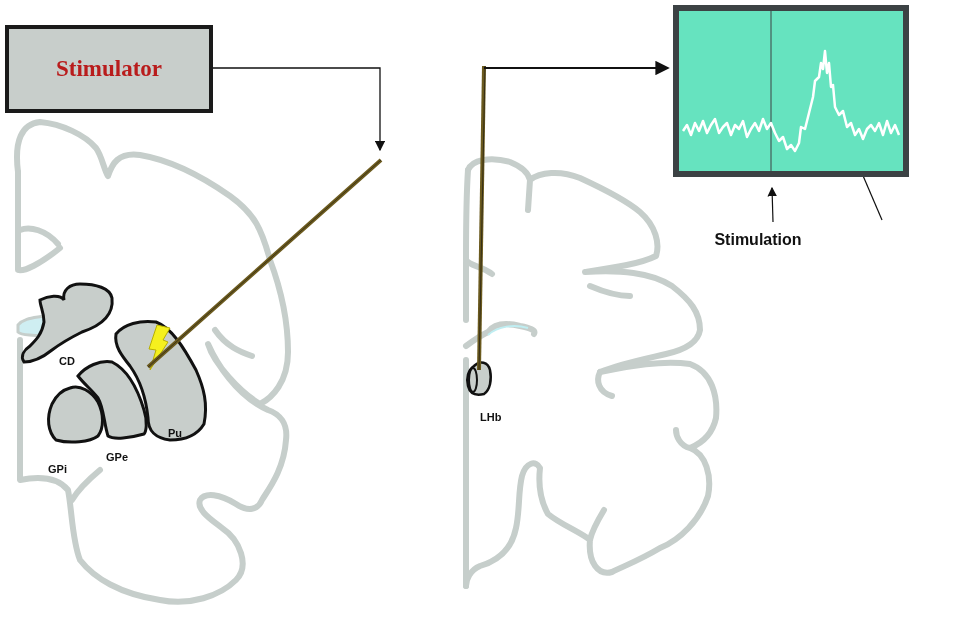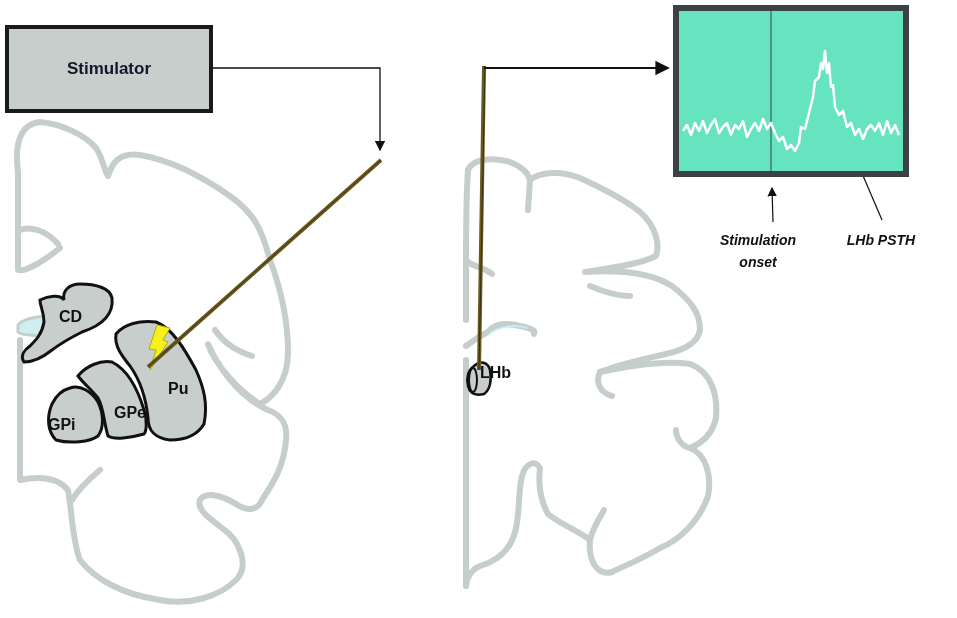--- a/index.html
+++ b/index.html
@@ -2,24 +2,24 @@
 <html><head>
 <meta charset="utf-8">
 <style>
   html, body { margin: 0; padding: 0; background: #ffffff; }
   body { width: 957px; height: 618px; position: relative; overflow: hidden;
          font-family: "Liberation Sans", "DejaVu Sans", sans-serif; }
   #stage { position: absolute; left: 0; top: 0; width: 957px; height: 618px; }
   .stim-box { position: absolute; left: 5px; top: 25px; width: 200px; height: 80px;
               background: #c8cecb; border: 4px solid #1a1a1a; box-sizing: content-box;
               display: flex; align-items: center; justify-content: center; }
-  .stim-label { font-weight: bold; font-size: 17px; color: #0f172a; }
+  .stim-label { font-weight: bold; font-size: 23px; color: #b91c1c; font-family: Liberation Serif, serif; }
   .label { position: absolute; font-weight: bold; color: #111; }
-  .nucleus-label { font-size: 16px; }
-  .callout { font-size: 14px; text-align: center; line-height: 22px; font-style: italic; }
+  .nucleus-label { font-size: 11px; margin-top: 47px; }
+  .callout { font-size: 16px; text-align: center; line-height: 22px; }
   .scope { position: absolute; left: 673px; top: 5px; width: 236px; height: 172px;
            border: 6px solid #3c4244; background: #66e3bf; box-sizing: border-box; }
 </style>
 </head>
 <body>
 
 <div id="stage">
 
   <svg width="957" height="618" viewBox="0 0 957 618" style="position:absolute;left:0;top:0">
     <defs>
@@ -80,23 +80,21 @@
       <line x1="92" y1="0" x2="92" y2="160" stroke="#3c4244" stroke-width="1"></line>
       <polyline fill="none" stroke="#ffffff" stroke-width="2.5" stroke-linejoin="round" points="4,120 8,114 12,124 16,112 20,120 24,110 28,122 32,114 36,108 40,122 44,116 48,112 52,124 56,114 60,118 64,110 68,126 72,118 76,112 80,120 84,108 88,118 92,112 96,122 100,130 104,126 108,138 112,134 116,140 120,132 122,116 126,118 130,102 134,86 136,70 140,66 142,52 144,58 146,40 148,62 150,52 152,76 154,74 156,96 160,104 164,100 168,116 172,112 176,124 180,118 184,128 188,118 192,114 196,120 200,112 204,124 208,110 212,122 216,114 220,124"></polyline>
     </svg>
   </div>
 
   <div class="stim-box">
     <span class="stim-label">Stimulator</span>
   </div>
 
   <span class="label nucleus-label" style="left:59px;top:308px">CD</span>
-  <span class="label nucleus-label" style="left:114px;top:404px">GPe</span>
+  <span class="label nucleus-label" style="left:106px;top:404px">GPe</span>
   <span class="label nucleus-label" style="left:48px;top:416px">GPi</span>
   <span class="label nucleus-label" style="left:168px;top:380px">Pu</span>
   <span class="label nucleus-label" style="left:480px;top:364px">LHb</span>
 
   <div class="label callout" style="left:702px;top:229px;width:112px">
     <div>Stimulation</div>
-    <div>onset</div>
   </div>
-  <div class="label callout" style="left:826px;top:229px;width:110px">LHb PSTH</div>
 </div>
 
 </body></html>

